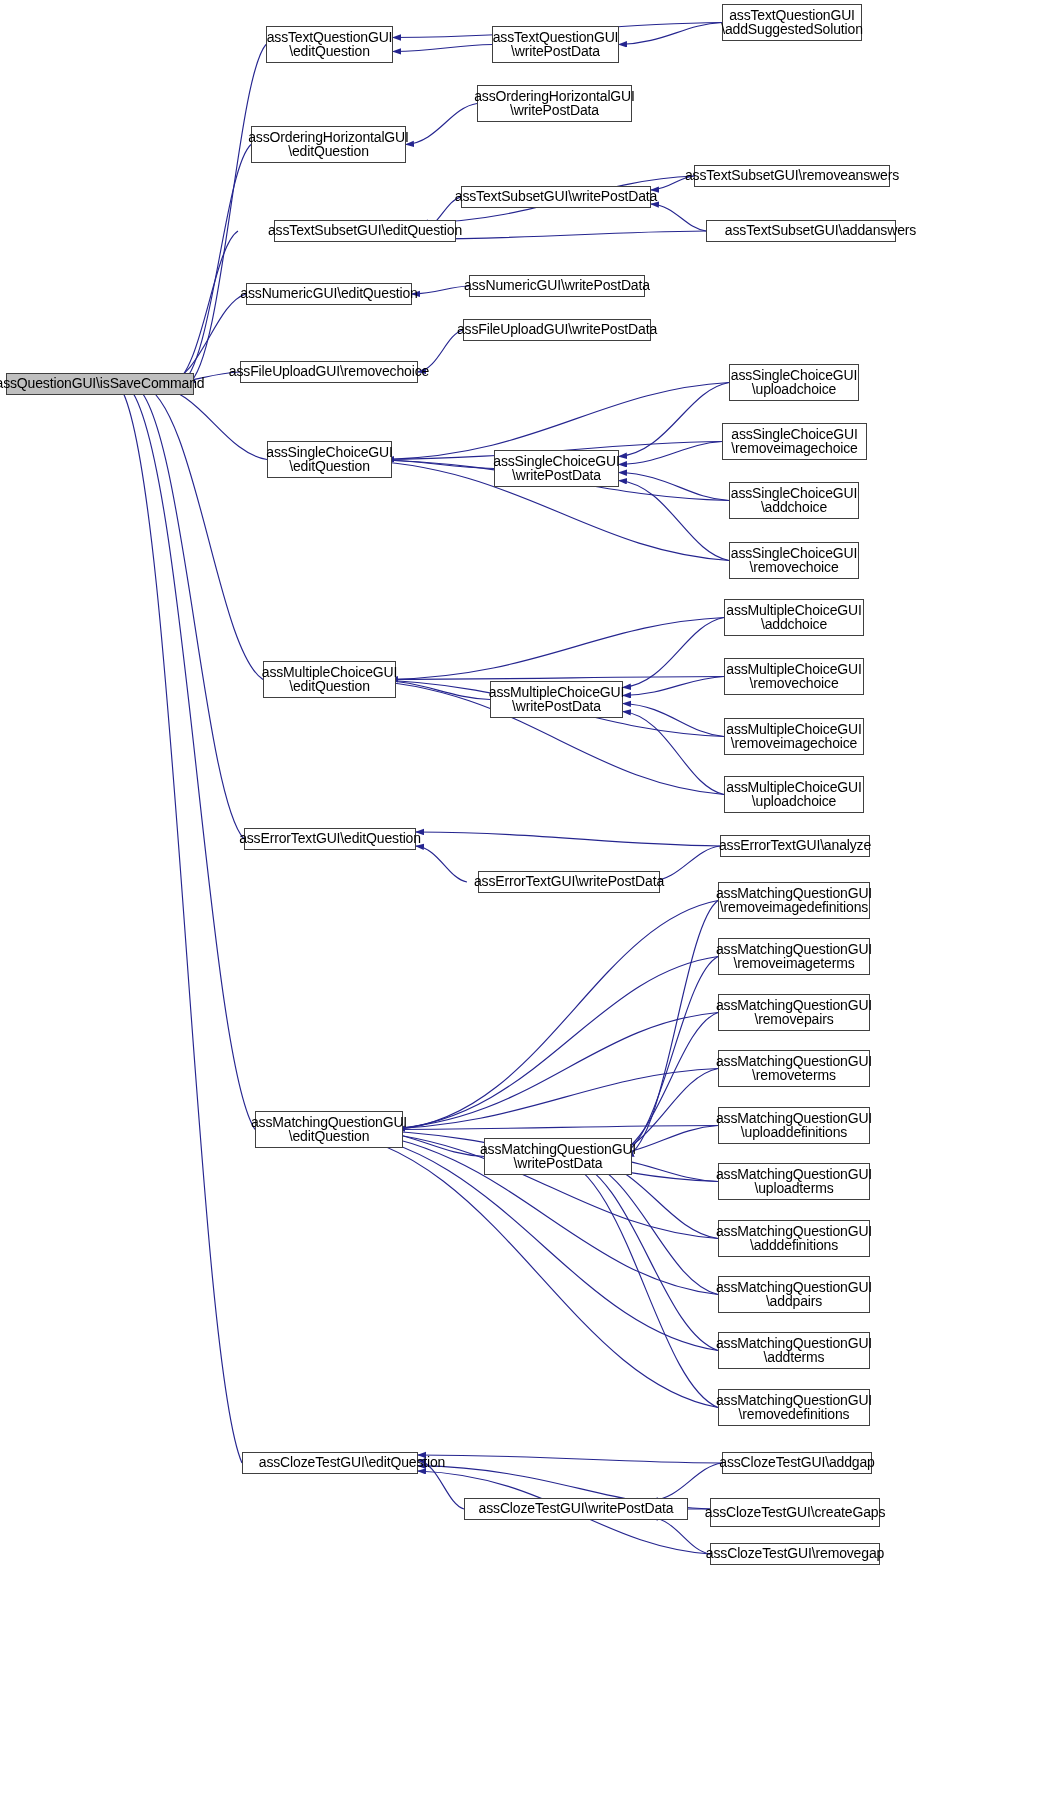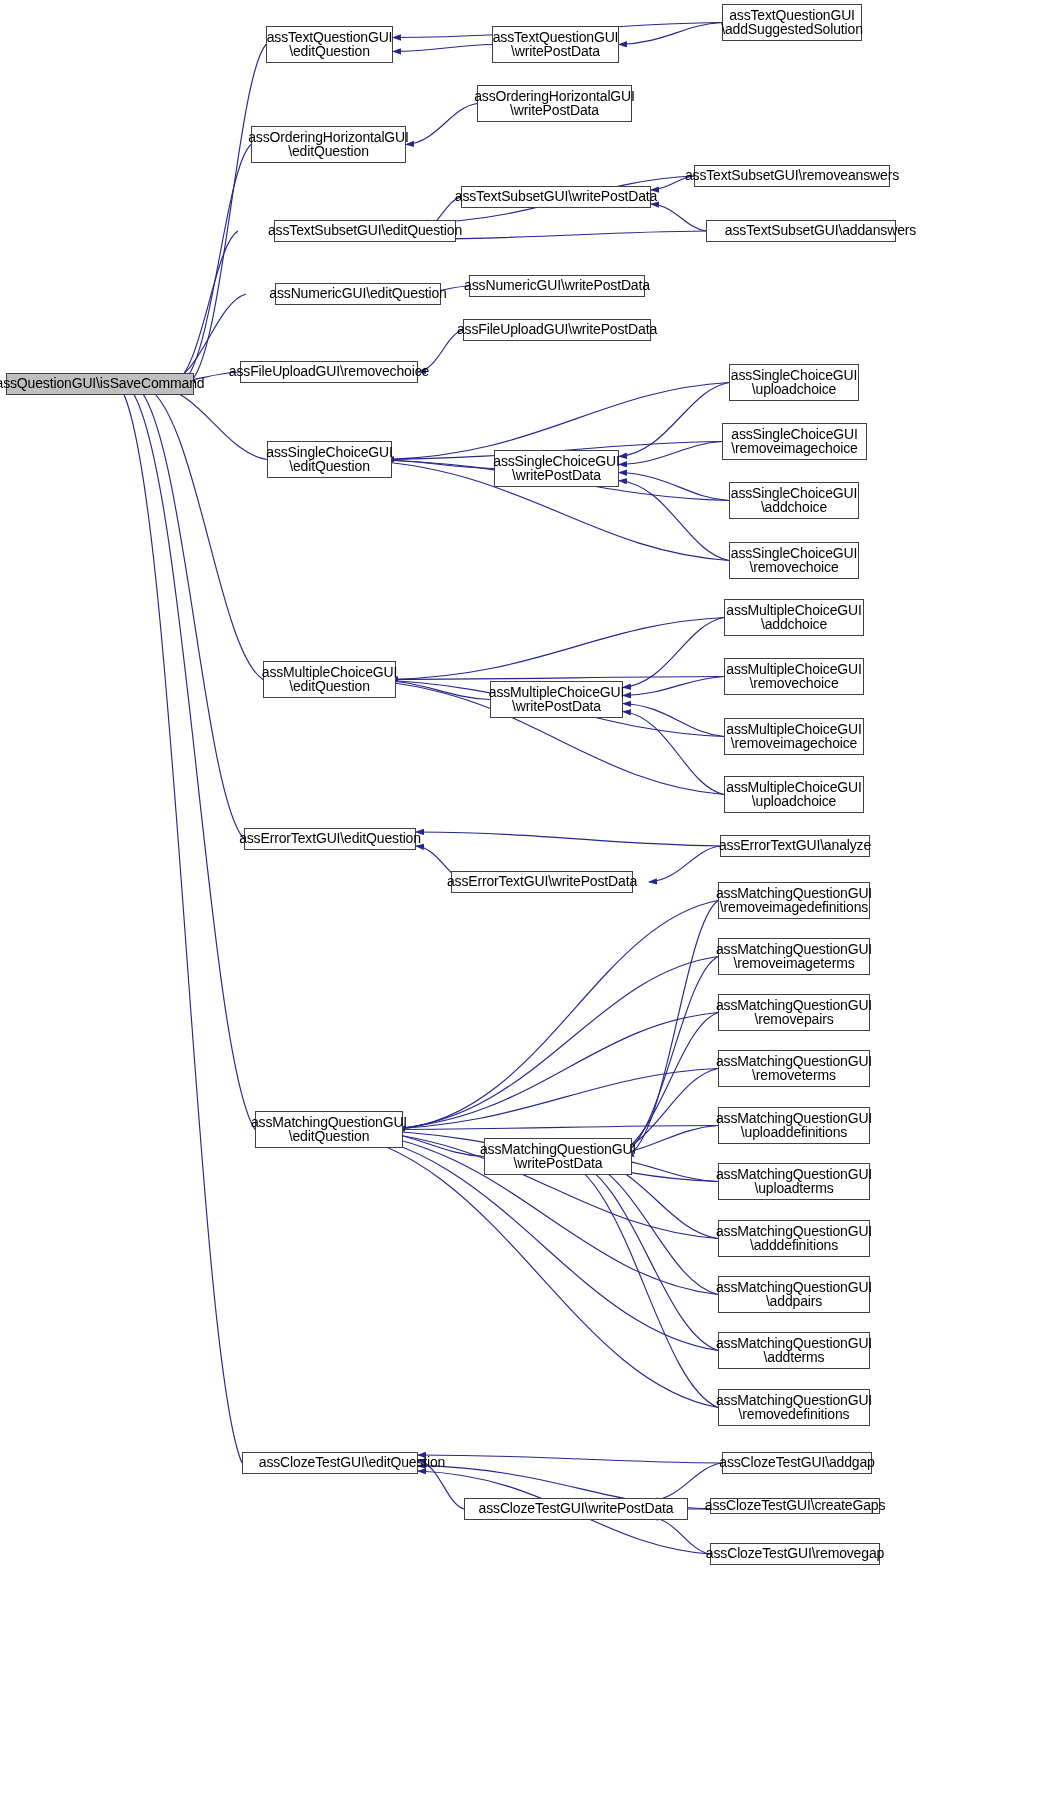--- a/index.html
+++ b/index.html
@@ -104,21 +104,21 @@
       <div class="node" style="left: 722px; top: 4px; width: 140px; height: 37px;">assTextQuestionGUI
 \addSuggestedSolution</div>
       <div class="node" style="left: 251px; top: 126px; width: 155px; height: 37px;">assOrderingHorizontalGUI
 \editQuestion</div>
       <div class="node" style="left: 477px; top: 85px; width: 155px; height: 37px;">assOrderingHorizontalGUI
 \writePostData</div>
       <div class="node" style="left: 246px; top: 220px; width: 182px; height: 22px; margin-left: 28px;">assTextSubsetGUI\editQuestion</div>
       <div class="node" style="left: 461px; top: 186px; width: 190px; height: 22px;">assTextSubsetGUI\writePostData</div>
       <div class="node" style="left: 694px; top: 165px; width: 196px; height: 22px;">assTextSubsetGUI\removeanswers</div>
       <div class="node" style="left: 706px; top: 220px; width: 190px; height: 22px; padding-left: 39px;">assTextSubsetGUI\addanswers</div>
-      <div class="node" style="left: 246px; top: 283px; width: 166px; height: 22px; margin-left: 29px;">assNumericGUI\editQuestion</div>
+      <div class="node" style="left: 246px; top: 283px; width: 166px; height: 22px;">assNumericGUI\editQuestion</div>
       <div class="node" style="left: 469px; top: 275px; width: 176px; height: 22px;">assNumericGUI\writePostData</div>
       <div class="node" style="left: 240px; top: 361px; width: 178px; height: 22px;">assFileUploadGUI\removechoice</div>
       <div class="node" style="left: 463px; top: 319px; width: 188px; height: 22px;">assFileUploadGUI\writePostData</div>
       <div class="node" style="left: 267px; top: 441px; width: 125px; height: 37px;">assSingleChoiceGUI
 \editQuestion</div>
       <div class="node" style="left: 494px; top: 450px; width: 125px; height: 37px;">assSingleChoiceGUI
 \writePostData</div>
       <div class="node" style="left: 729px; top: 364px; width: 130px; height: 37px;">assSingleChoiceGUI
 \uploadchoice</div>
       <div class="node" style="left: 722px; top: 423px; width: 145px; height: 37px;">assSingleChoiceGUI
@@ -133,21 +133,21 @@
 \writePostData</div>
       <div class="node" style="left: 724px; top: 599px; width: 140px; height: 37px;">assMultipleChoiceGUI
 \addchoice</div>
       <div class="node" style="left: 724px; top: 658px; width: 140px; height: 37px;">assMultipleChoiceGUI
 \removechoice</div>
       <div class="node" style="left: 724px; top: 718px; width: 140px; height: 37px;">assMultipleChoiceGUI
 \removeimagechoice</div>
       <div class="node" style="left: 724px; top: 776px; width: 140px; height: 37px;">assMultipleChoiceGUI
 \uploadchoice</div>
       <div class="node" style="left: 244px; top: 828px; width: 172px; height: 22px;">assErrorTextGUI\editQuestion</div>
-      <div class="node" style="left: 451px; top: 871px; width: 182px; height: 22px;">assErrorTextGUI\writePostData</div>
+      <div class="node" style="left: 478px; top: 871px; width: 182px; height: 22px;">assErrorTextGUI\writePostData</div>
       <div class="node" style="left: 720px; top: 835px; width: 150px; height: 22px;">assErrorTextGUI\analyze</div>
       <div class="node" style="left: 255px; top: 1111px; width: 148px; height: 37px;">assMatchingQuestionGUI
 \editQuestion</div>
       <div class="node" style="left: 484px; top: 1138px; width: 148px; height: 37px;">assMatchingQuestionGUI
 \writePostData</div>
       <div class="node" style="left: 718px; top: 882px; width: 152px; height: 37px;">assMatchingQuestionGUI
 \removeimagedefinitions</div>
       <div class="node" style="left: 718px; top: 938px; width: 152px; height: 37px;">assMatchingQuestionGUI
 \removeimageterms</div>
       <div class="node" style="left: 718px; top: 994px; width: 152px; height: 37px;">assMatchingQuestionGUI
@@ -162,16 +162,16 @@
 \adddefinitions</div>
       <div class="node" style="left: 718px; top: 1276px; width: 152px; height: 37px;">assMatchingQuestionGUI
 \addpairs</div>
       <div class="node" style="left: 718px; top: 1332px; width: 152px; height: 37px;">assMatchingQuestionGUI
 \addterms</div>
       <div class="node" style="left: 718px; top: 1389px; width: 152px; height: 37px;">assMatchingQuestionGUI
 \removedefinitions</div>
       <div class="node" style="left: 242px; top: 1452px; width: 176px; height: 22px; padding-left: 44px;">assClozeTestGUI\editQuestion</div>
       <div class="node" style="left: 464px; top: 1498px; width: 224px; height: 22px;">assClozeTestGUI\writePostData</div>
       <div class="node" style="left: 722px; top: 1452px; width: 150px; height: 22px;">assClozeTestGUI\addgap</div>
-      <div class="node" style="left: 710px; top: 1498px; width: 170px; height: 16px;">assClozeTestGUI\createGaps</div>
+      <div class="node" style="left: 710px; top: 1498px; width: 170px; height: 29px;">assClozeTestGUI\createGaps</div>
       <div class="node" style="left: 710px; top: 1543px; width: 170px; height: 22px;">assClozeTestGUI\removegap</div>
     </div>
 </div>
 
 </body></html>

